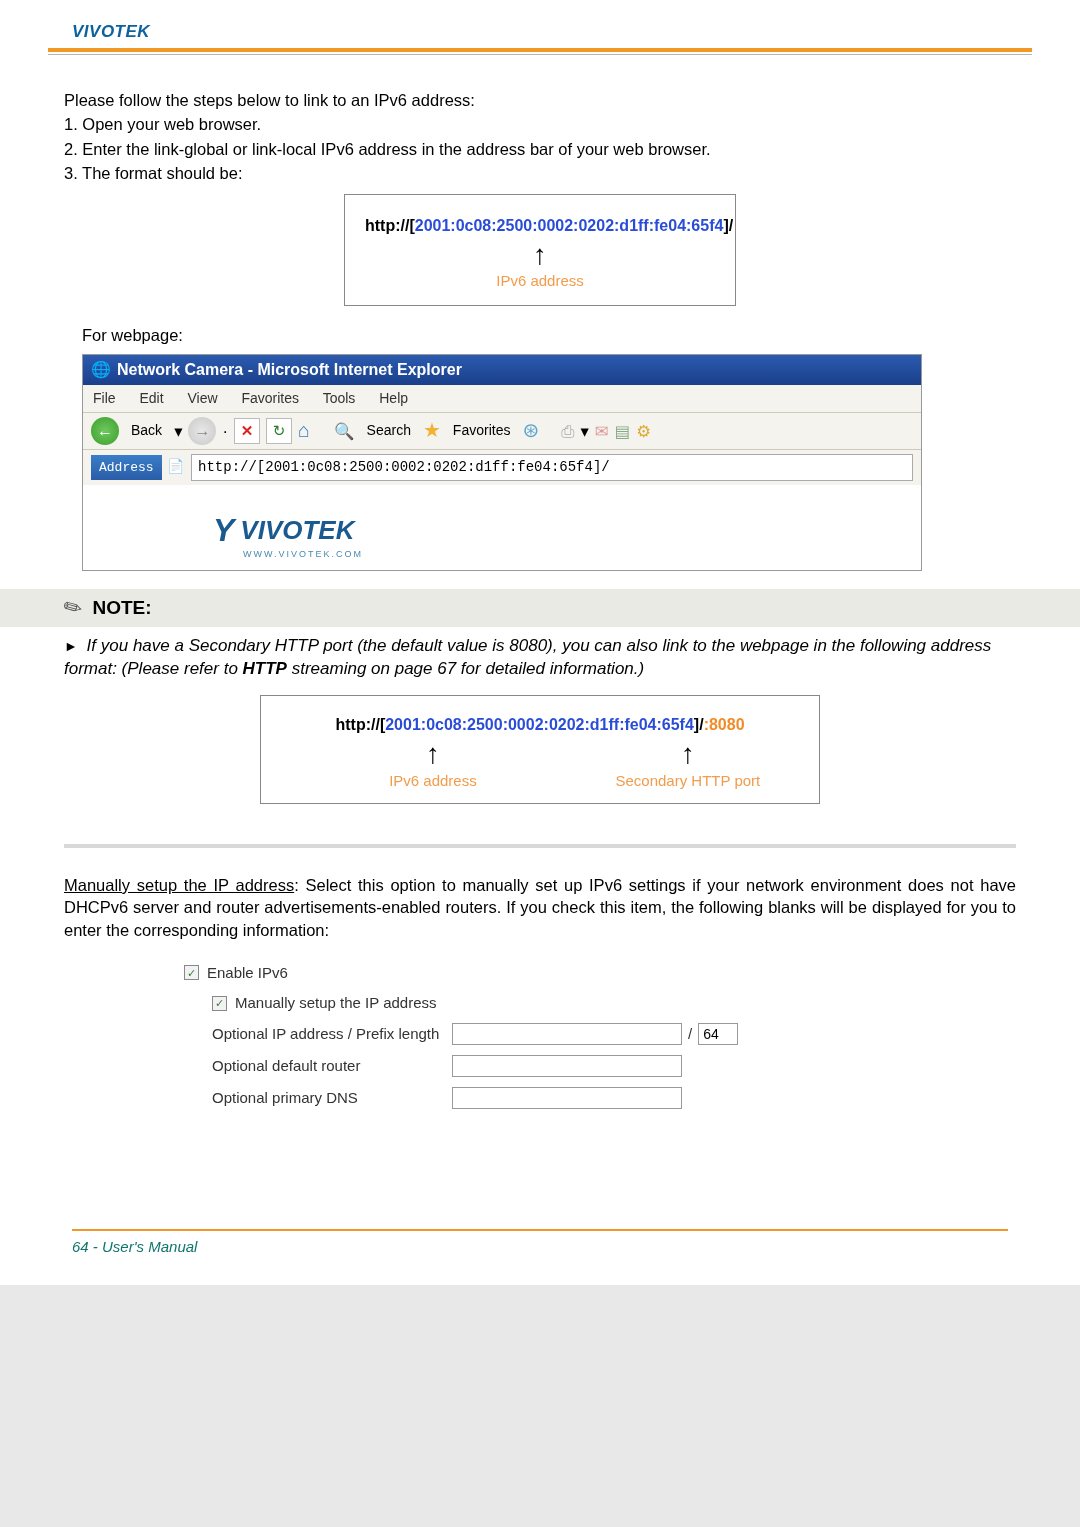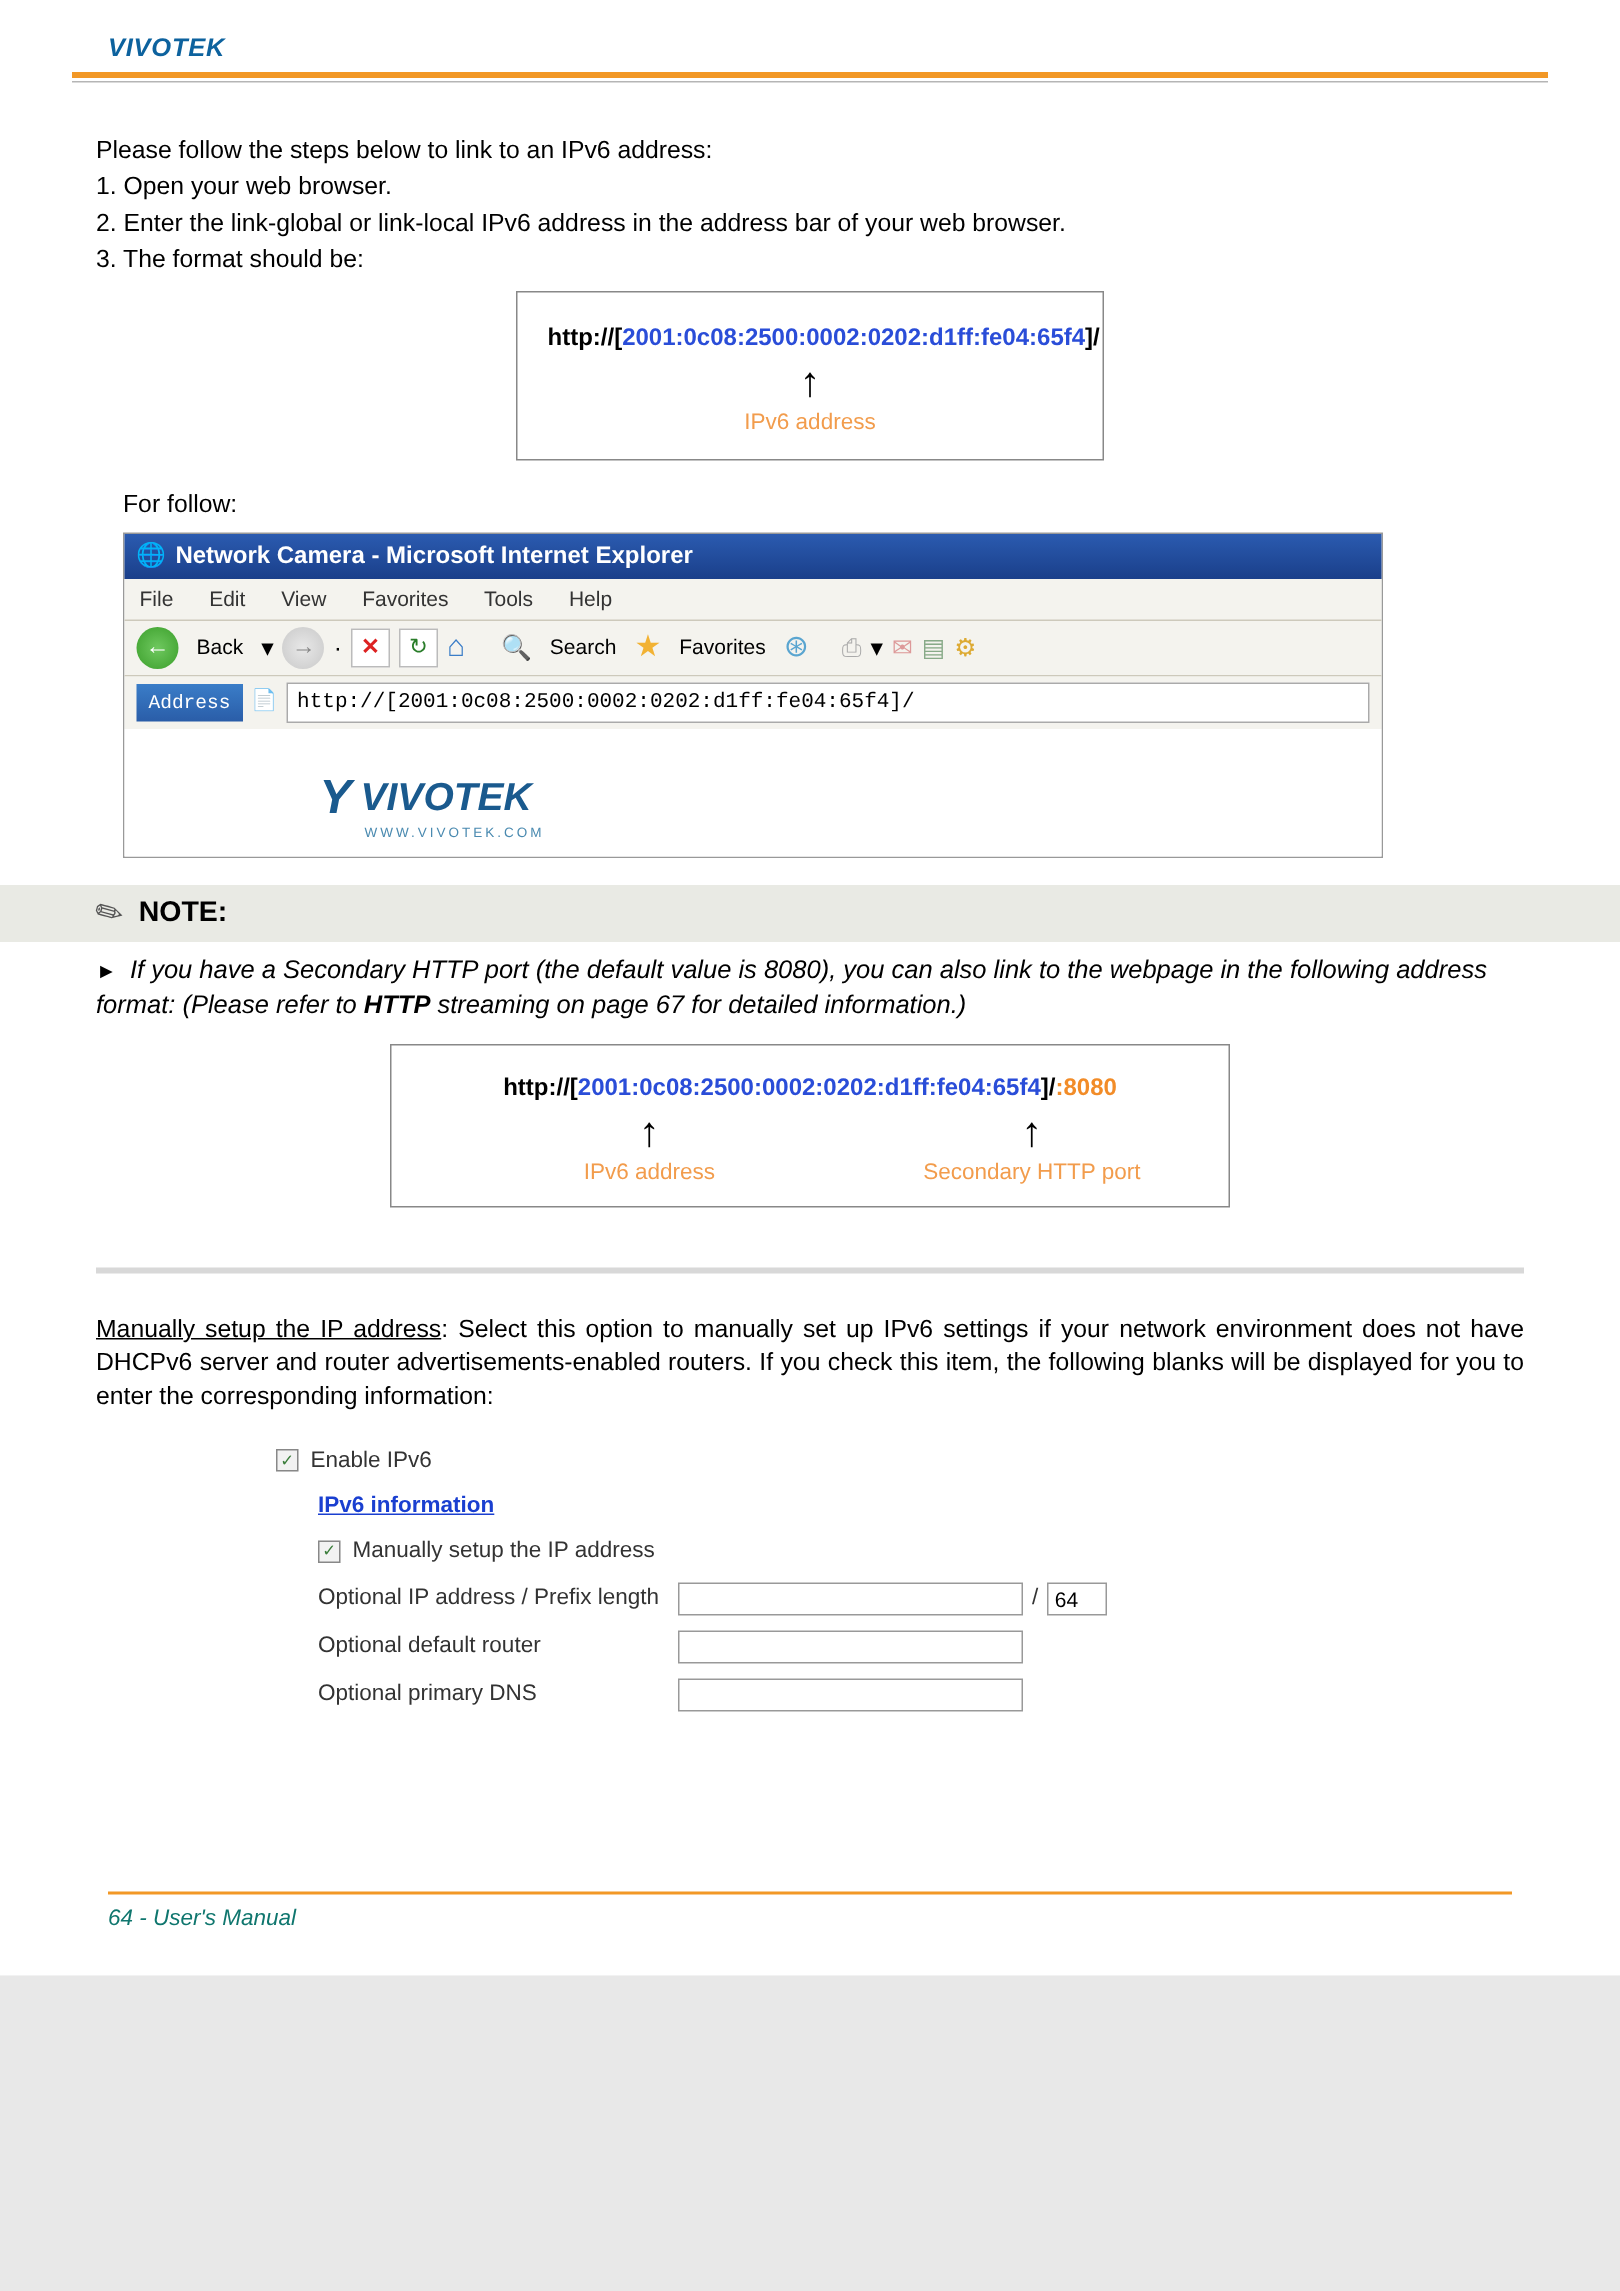--- a/index.html
+++ b/index.html
@@ -82,21 +82,21 @@
     <div class="para">3. The format should be:</div>
 
     <div class="urlbox">
       <div class="urltext">
         <span>http://</span><span>[</span><span class="blue">2001:0c08:2500:0002:0202:d1ff:fe04:65f4</span><span>]</span><span>/</span>
       </div>
       <div class="arrow-up">↑</div>
       <div class="label-sub">IPv6 address</div>
     </div>
 
-    <div class="para indent">For follow:</div>
+    <div class="para indent">For webpage:</div>
 
     <div class="screenshot">
       <div class="ss-title">
         <span>🌐</span>
         <span>Network Camera - Microsoft Internet Explorer</span>
       </div>
       <div class="ss-menu">
         <span>File</span>
         <span>Edit</span>
         <span>View</span>
@@ -179,23 +179,20 @@
 
   <div class="content justify" style="padding-top:0">
     <span class="underline">Manually setup the IP address</span><span>: Select this option to manually set up IPv6 settings if your network environment does not have DHCPv6 server and router advertisements-enabled routers. If you check this item, the following blanks will be displayed for you to enter the corresponding information:</span>
 
     <div class="settings">
       <div class="setting-row">
         <span class="cb">✓</span>
         <span>Enable IPv6</span>
       </div>
       <div class="setting-row" style="margin-left:28px">
-        <span class="link-blue">IPv6 information</span>
-      </div>
-      <div class="setting-row" style="margin-left:28px">
         <span class="cb">✓</span>
         <span>Manually setup the IP address</span>
       </div>
       <div class="setting-row" style="margin-left:28px">
         <span class="field-label">Optional IP address / Prefix length</span>
         <input class="field-input" style="">
         <span style="margin-left:6px">/</span>
         <input class="prefix-input" value="64" style="">
       </div>
       <div class="setting-row" style="margin-left:28px">

